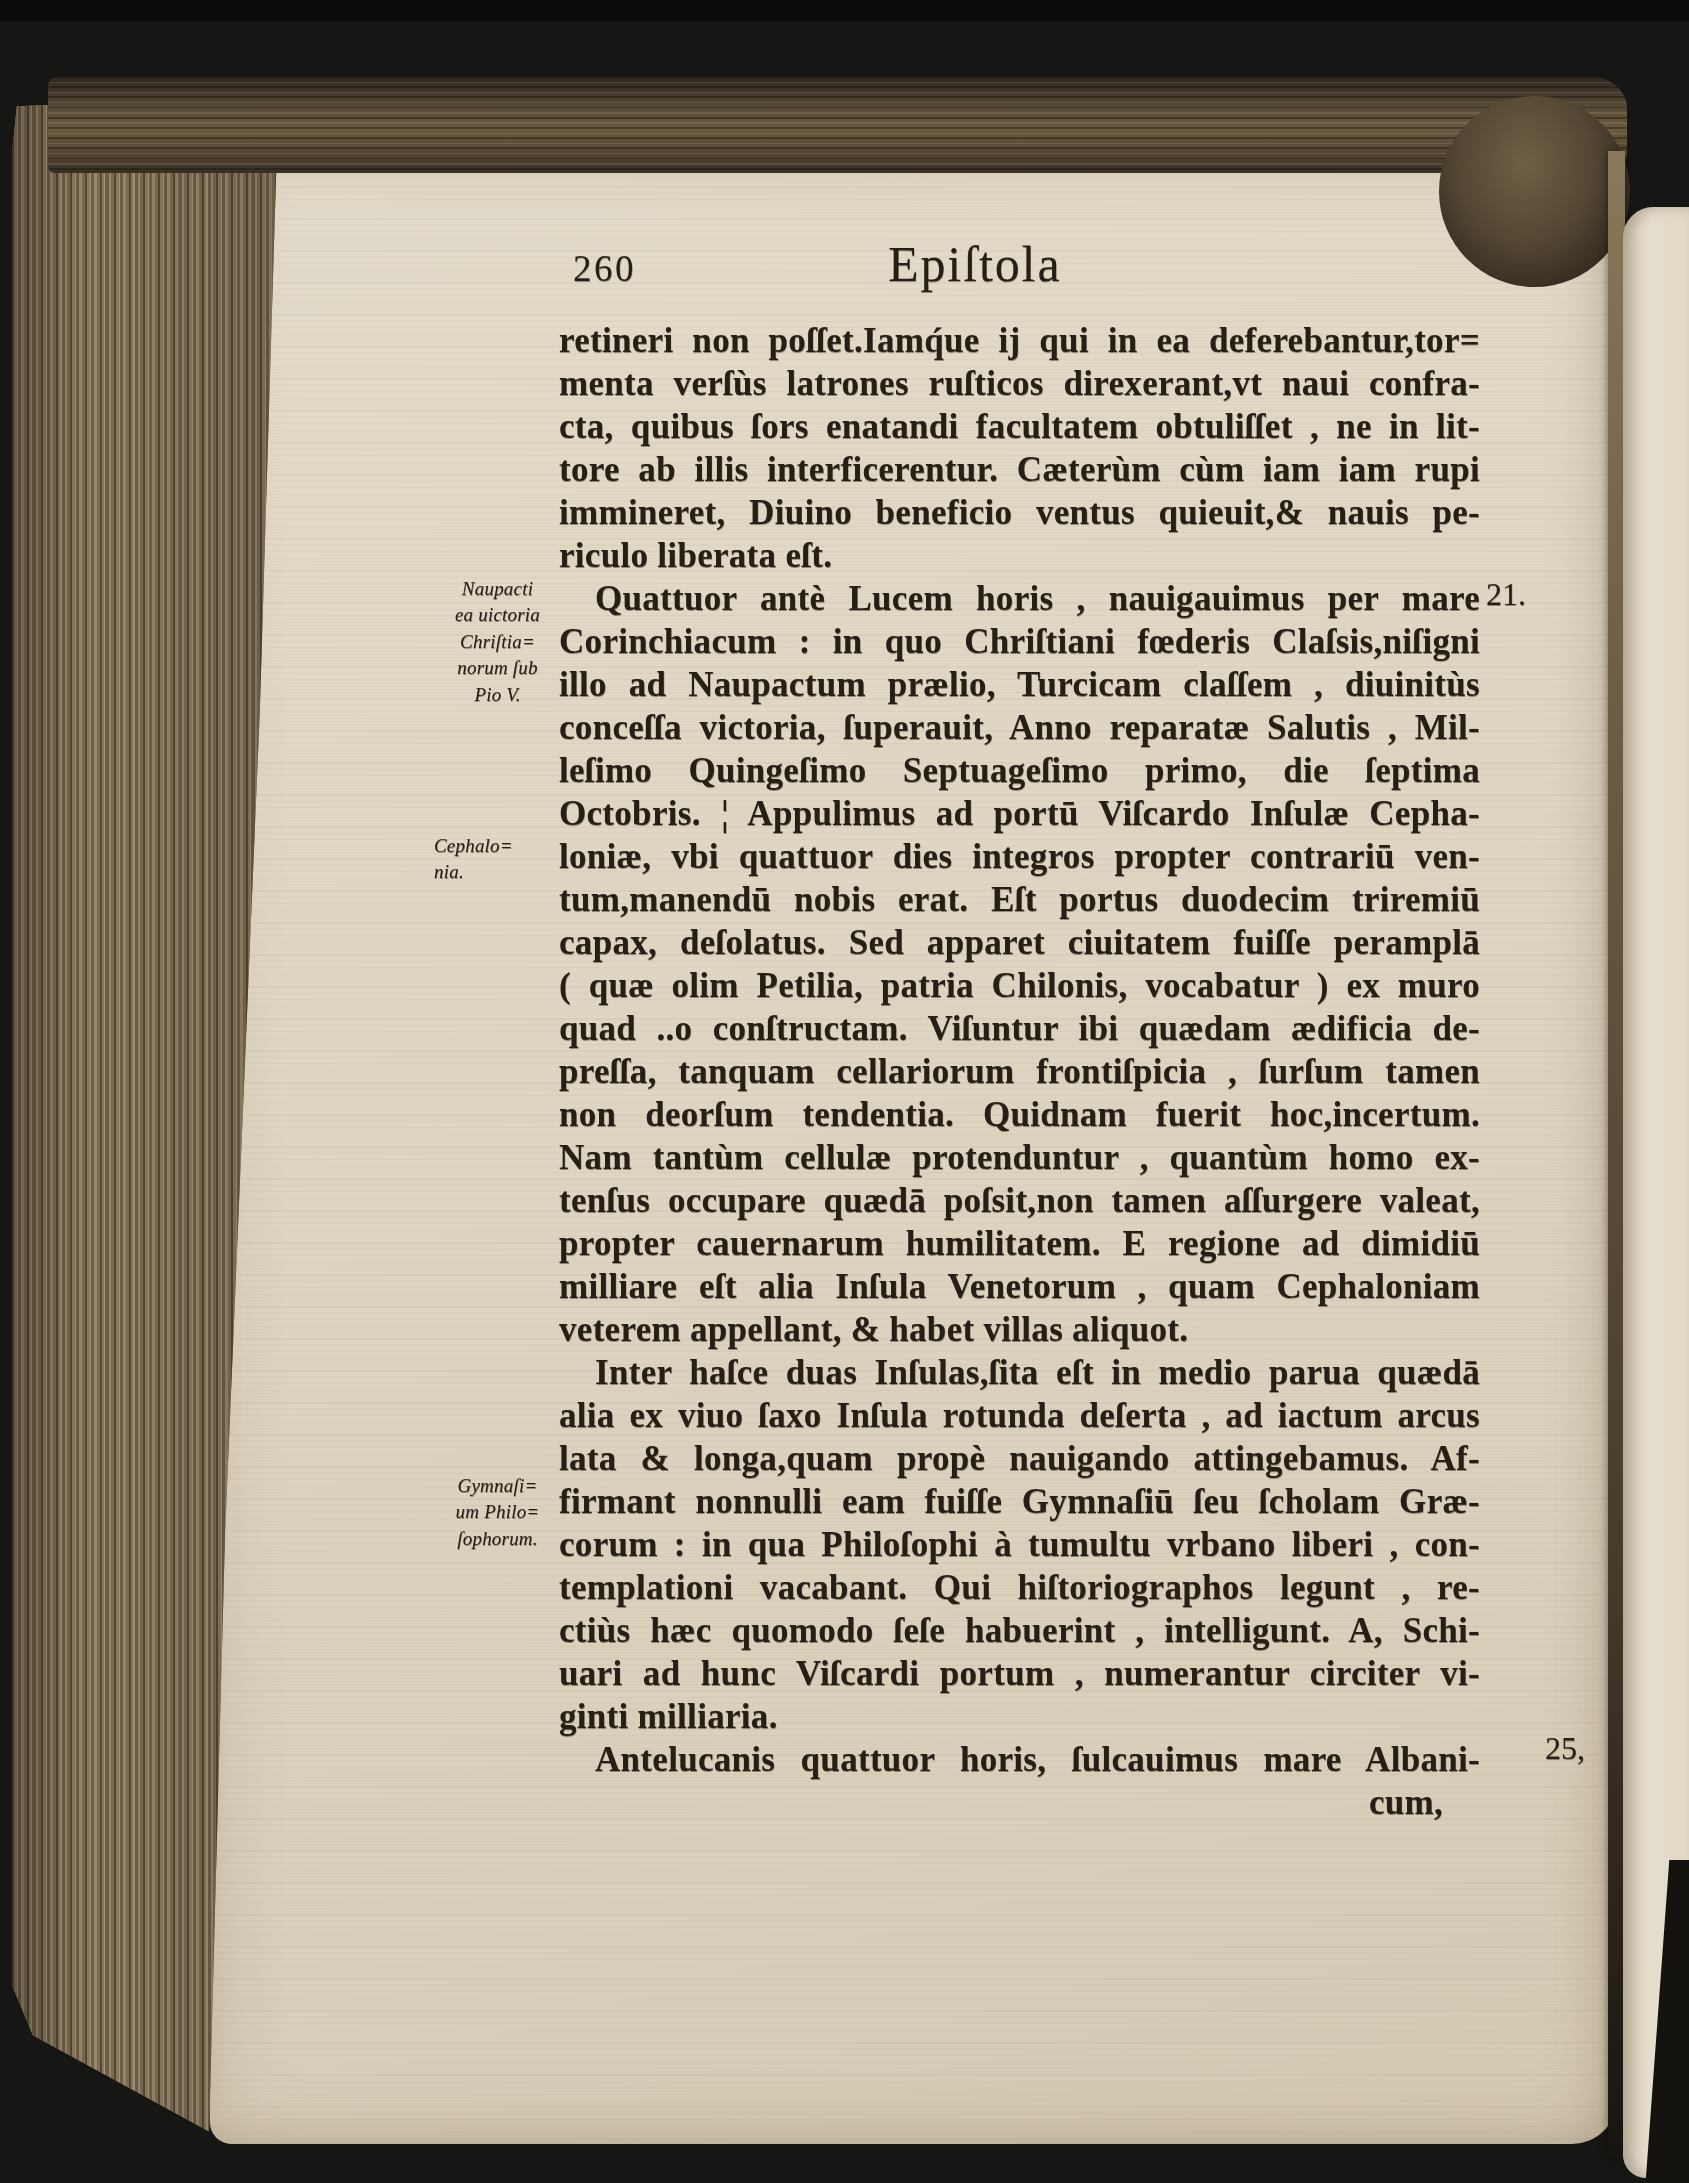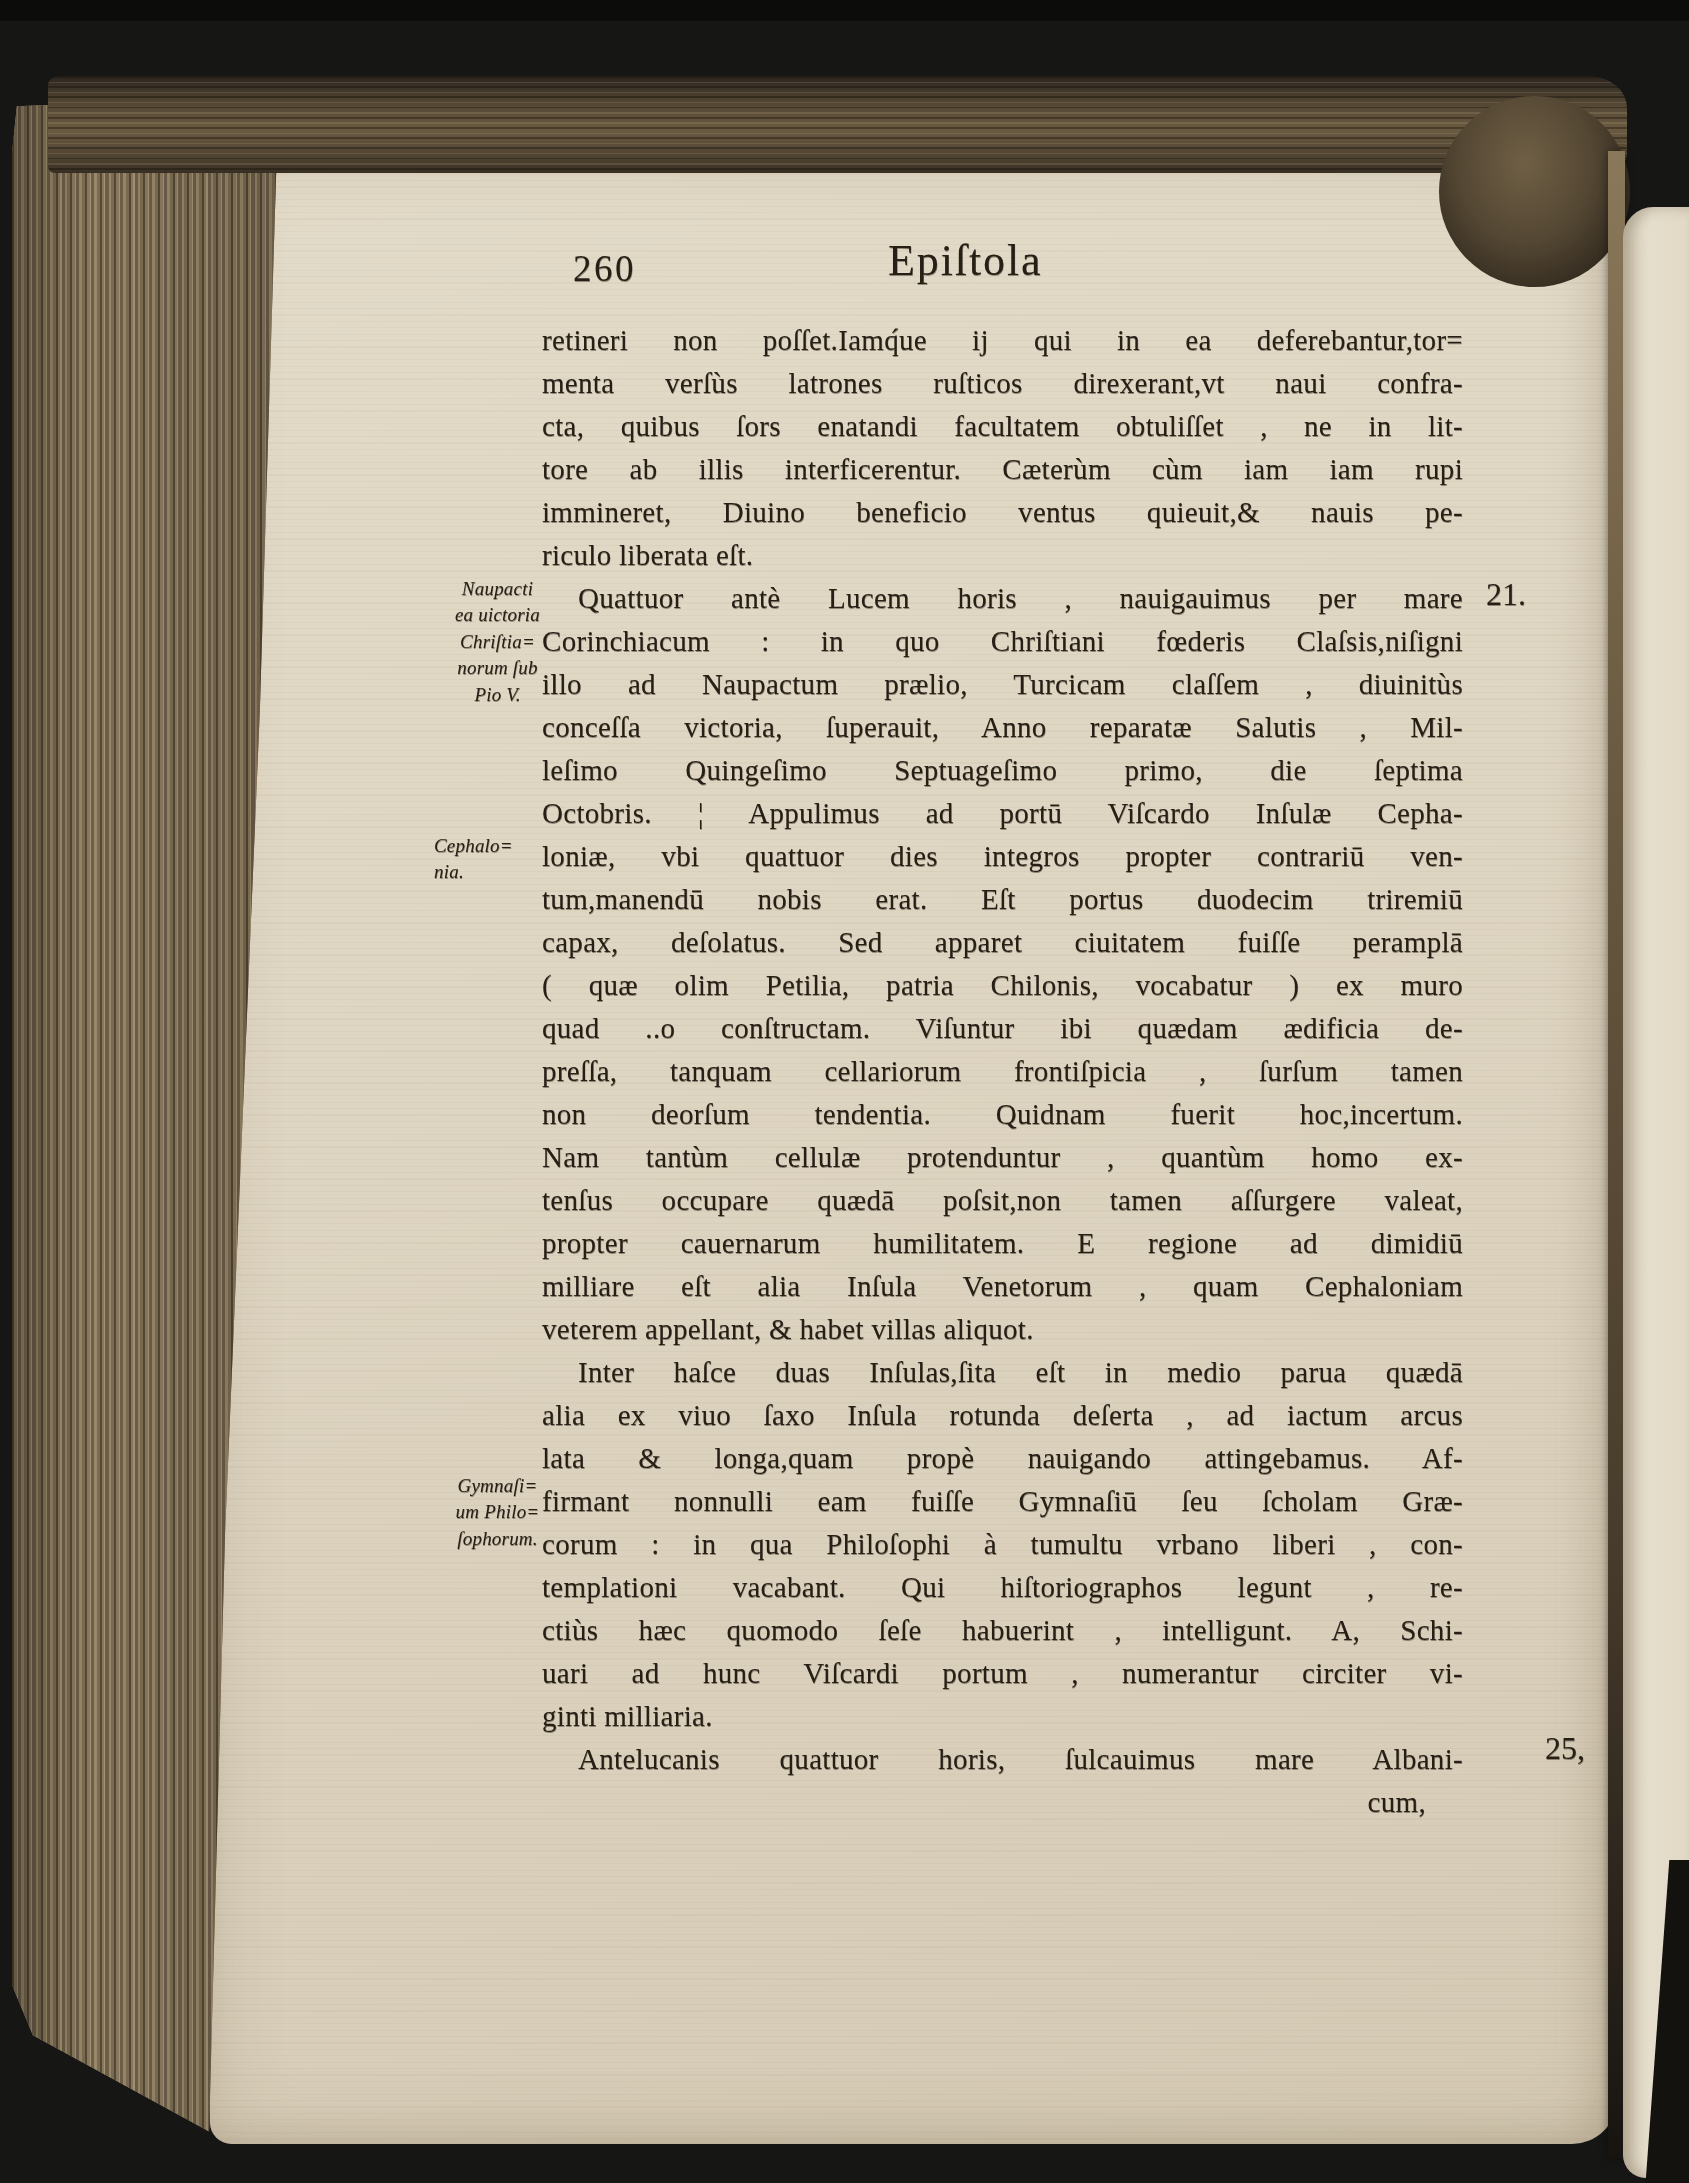--- a/index.html
+++ b/index.html
@@ -54,24 +54,24 @@
     box-shadow:inset 9px 0 12.7px rgba(80,60,40,.28);
   }
   .corner-wedge{
     position:absolute;right:0;bottom:0;width:46px;height:344px;z-index:5;
     background:#14120f;
     clip-path:polygon(55% 0,100% 0,100% 100%,0 100%);
   }
   
   .ink{color:#261f16;text-shadow:0.4px 0.5px 0.4px rgba(50,38,25,.45);}
   .folio{position:absolute;left:573px;top:226px;z-index:6;font-size:37px;letter-spacing:2.5px;}
-  .running-title{position:absolute;left:888px;top:214px;z-index:6;font-size:44px;letter-spacing:1.9px;}
+  .running-title{position:absolute;left:888px;top:214px;z-index:6;font-size:50px;letter-spacing:1.9px;}
   .body{
-    position:absolute;left:542px;top:298px;width:921px;z-index:6;
-    font-size:29px;line-height:43px;letter-spacing:0.3px;
+    position:absolute;left:559px;top:298px;width:921px;z-index:6;
+    font-size:35px;line-height:43px;letter-spacing:0.3px;font-weight:bold;
   }
   .line{text-align:justify;text-align-last:justify;height:43px;overflow:hidden;}
   .line.end{text-align-last:left;}
   .line.ind{text-indent:36px;}
   .line.catch{text-align-last:right;padding-right:37px;}
   .margin-note{
     position:absolute;left:434px;width:127px;z-index:6;
     font-style:italic;font-size:19px;line-height:26.4px;letter-spacing:0.2px;
   }
   .note-a{top:555px;text-align:center;} .note-b{top:812px;} .note-c{top:1452px;text-align:center;}

